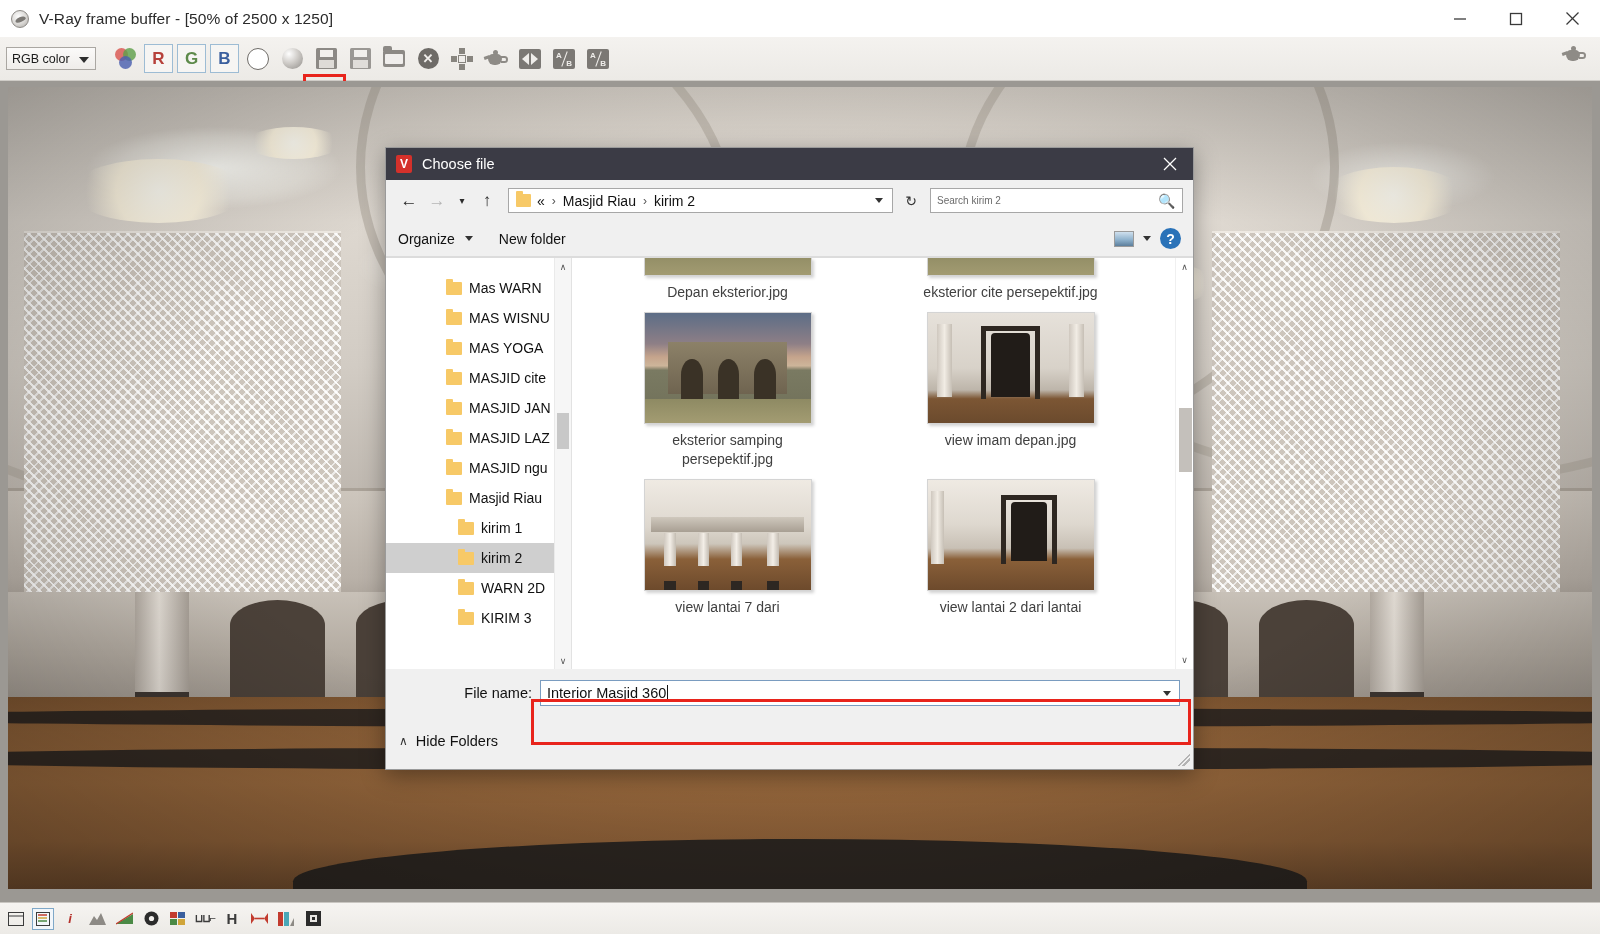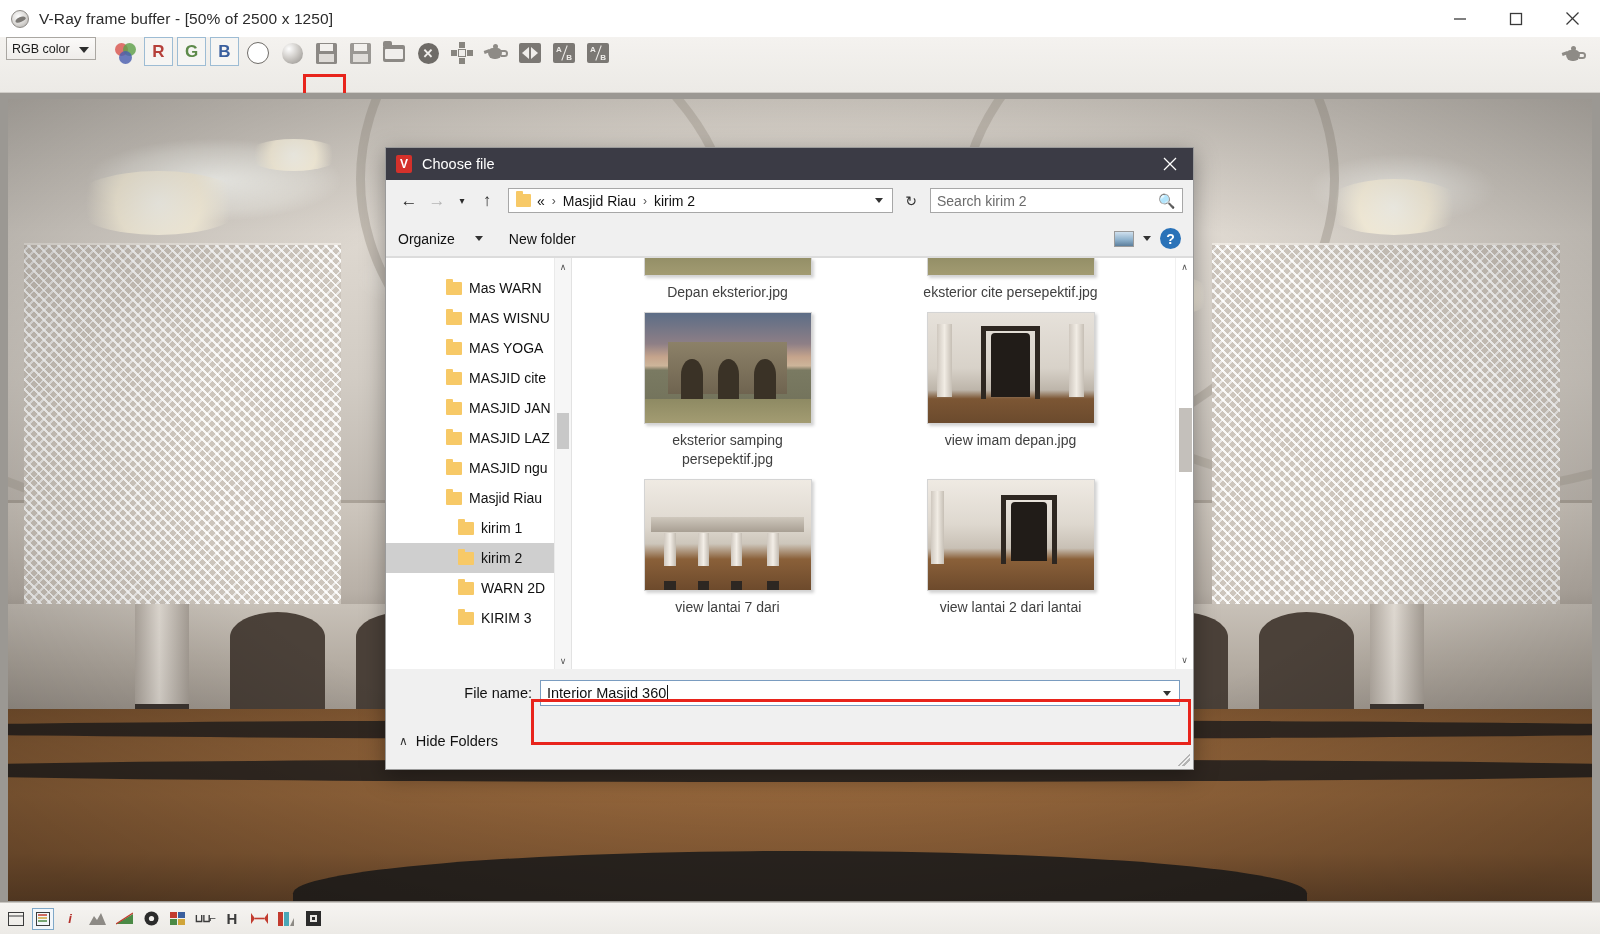--- a/index.html
+++ b/index.html
@@ -49,24 +49,24 @@
   .win-controls { position: absolute; right: 0; top: 0; height: 37px; display: flex; }
   .win-btn {
     width: 56px; height: 37px;
     display: flex; align-items: center; justify-content: center;
     color: #3a3a3a;
   }
   .win-btn svg { display: block; }
 
   
   .toolbar {
-    height: 56px;
+    height: 44px;
     background: linear-gradient(#f4f2ef, #eceae6);
     border-bottom: 1px solid #cfccc7;
-    display: flex; align-items: flex-start;
+    display: flex; align-items: center;
     padding: 0 6px;
     position: relative;
     flex: none;
   }
   .combo-rgb {
     width: 90px; height: 23px;
     border: 1px solid #aaa7a2;
     background: linear-gradient(#fbfaf9,#efedea);
     display: flex; align-items: center;
     padding: 0 5px;
@@ -383,33 +383,33 @@
     width: 22px; height: 25px;
     display: flex; align-items: center; justify-content: center;
     font-size: 14px; color: #333;
   }
   .searchbox {
     width: 253px; height: 25px; flex: none;
     background: #ffffff; border: 1px solid #a7a7a7;
     display: flex; align-items: center;
     padding: 0 6px; margin-left: 6px;
   }
-  .searchbox .ph { color: #6b6b6b; font-size: 14px; flex: 1 1 auto; }
+  .searchbox .ph { color: #6b6b6b; font-size: 10px; flex: 1 1 auto; }
   .searchbox .mag { color: #2b2b2b; font-size: 14px; }
 
   .dlg-cmdbar {
     height: 36px; flex: none;
     background: #f0f0f0;
     border-bottom: 1px solid #dcdcdc;
     display: flex; align-items: center;
     padding: 0 12px;
   }
   .cmd {
     font-size: 14px; color: #111; margin-right: 26px;
-    display: flex; align-items: center; gap: 20px;
+    display: flex; align-items: center; gap: 10px;
   }
   .cmd .dn {
     width: 0; height: 0;
     border-left: 4.5px solid transparent;
     border-right: 4.5px solid transparent;
     border-top: 5px solid #333;
   }
   .cmdbar-right { margin-left: auto; display: flex; align-items: center; gap: 9px; }
   .view-ico {
     width: 20px; height: 16px; border: 1px solid #9a9a9a;

